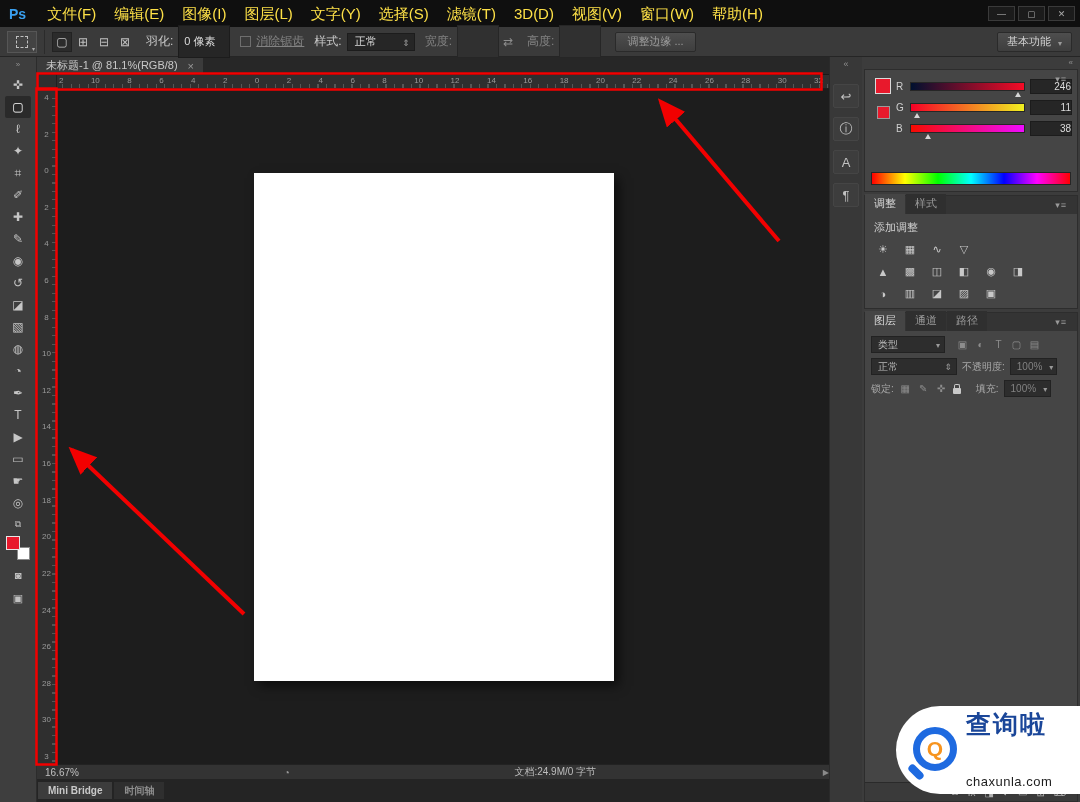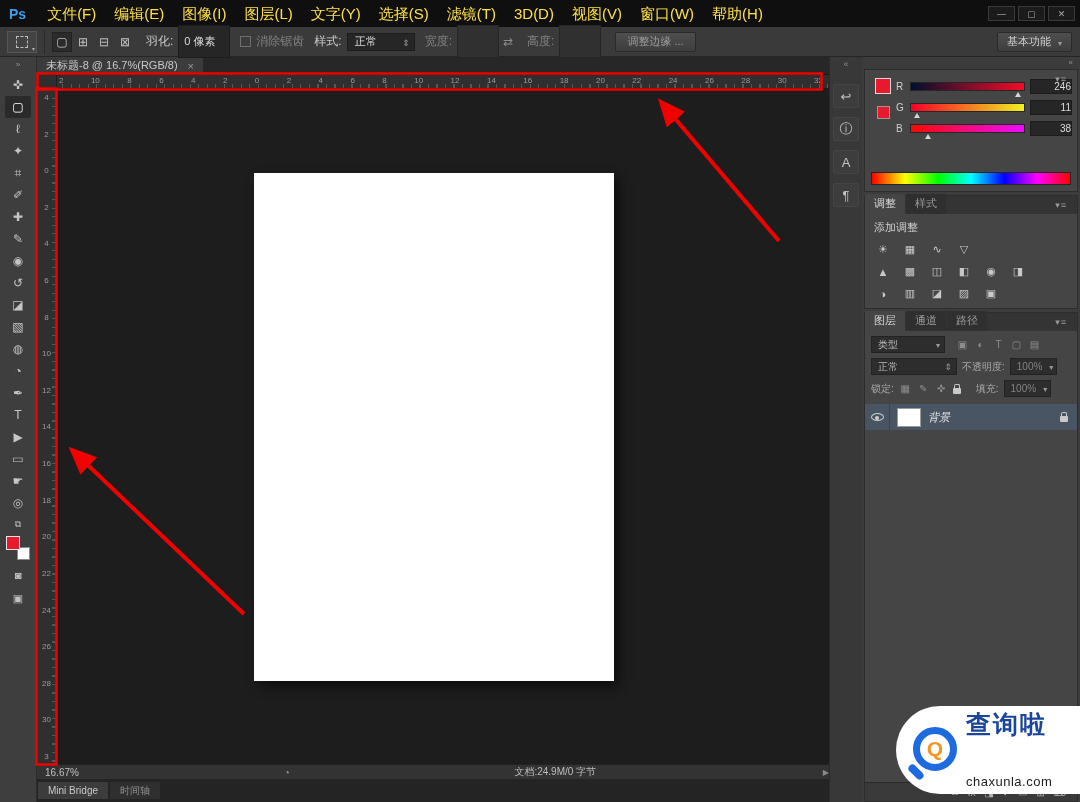--- a/index.html
+++ b/index.html
@@ -61,21 +61,21 @@
             background-image:repeating-linear-gradient(to bottom, #565656 0 1px, transparent 1px 8.5px);
             background-size:4px 100%; background-repeat:no-repeat; background-position:100% 0;
             display:flex; flex-direction:column; justify-content:space-between; align-items:center; padding:5px 0; color:#9a9a9a; font-size:8px; }
   .vruler span { display:block; width:9px; text-align:center; word-break:break-all; line-height:7px; }
   .canvas { position:absolute; left:217px; top:116px; width:360px; height:508px; background:#ffffff; box-shadow:5px 5px 10px rgba(0,0,0,0.55); }
   .statusbar { position:absolute; left:0; bottom:23px; width:100%; height:15px; background:#333333; border-top:1px solid #222; display:flex; align-items:center; font-size:10px; color:#c0c0c0;justify-content:space-between; }
   .status-zoom { padding:0 8px; }
   .status-globe { color:#9a9a9a; font-size:10px; margin-right:28px; }
   .status-doc { color:#bdbdbd; }
   .status-arrow { color:#8a8a8a; margin-left:30px; font-size:8px; }
-  .bottomtabs { position:absolute; left:0; bottom:0; width:100%; height:23px; background:#242424; display:flex; align-items:flex-start; padding:3px 0 0 1px; gap:2px; }
+  .bottomtabs { position:absolute; left:0; bottom:0; width:100%; height:23px; background:#242424; display:flex; align-items:flex-start; padding:3px 0 0 1px; gap:2px;font-weight:bold; }
   .btab { height:17px; padding:0 10px; font-size:10px; display:flex; align-items:center; background:#2f2f2f; color:#8f8f8f; }
   .btab.active { background:#3c3c3c; color:#c9c9c9; }
 
   
   .dockstrip { position:absolute; left:829px; top:57px; width:33px; height:745px; background:#383838; border-left:1px solid #2a2a2a; display:flex; flex-direction:column; align-items:center; z-index:4; }
   .dock-collapse { color:#8f8f8f; font-size:9px; height:16px; margin-top:2px; }
   .dock-icon { width:26px; height:24px; margin-top:9px; display:flex; align-items:center; justify-content:center; color:#c2c2c2; font-size:13px; border:1px solid #454545; border-radius:2px; background:#3d3d3d; }
 
   
   .panels { position:absolute; left:862px; top:57px; width:218px; height:745px; background:#3c3c3c; display:flex; flex-direction:column; z-index:4; }
@@ -176,21 +176,21 @@
     <div style="display:flex;">
 
     <span class="ob-mode active">▢</span>
         <span class="ob-mode">⊞</span>
         <span class="ob-mode">⊟</span>
         <span class="ob-mode">⊠</span>
       </div>
     <span class="ob-label">羽化:</span>
     <div class="ob-input" style="width:52px;">0 像素</div>
     <span class="ob-check"></span>
-    <span class="disabled" style="font-size:12px;">消除锯齿</span>
+    <span class="disabled" style="font-size:12px;text-decoration:underline;">消除锯齿</span>
     <span class="ob-label">样式:</span>
     <div class="ob-combo" style="width:68px;">
       <span>正常</span>
       <span class="updown" style="margin-left:auto;"></span>
     </div>
     <span class="ob-label disabled">宽度:</span>
     <div class="ob-input empty"></div>
     <span class="ob-swap">⇄</span>
     <span class="ob-label disabled">高度:</span>
     <div class="ob-input empty"></div>
@@ -233,21 +233,21 @@
         <span class="swatch-fg" style="background:#e8192c;"></span>
       </div>
       <span class="foot-icon">◙</span>
       <span class="foot-icon">▣</span>
     </div>
   </div>
 
   <div class="docarea">
     <div class="tabbar">
       <div class="doctab">
-        <span>未标题-8 @ 16.7%(RGB/8)</span>
+        <span>未标题-1 @ 81.1%(RGB/8)</span>
         <span class="close">×</span>
       </div>
     </div>
     <div class="hruler">
 
     <span>2</span>
         <span>10</span>
         <span>8</span>
         <span>6</span>
         <span>4</span>
@@ -441,28 +441,20 @@
             <span class="lp-ico">✜</span>
           </div>
         <span class="mini-lock"></span>
         <span class="lp-label" style="margin-left:10px;">填充:</span>
         <div class="lp-combo" style="width:47px;">
           <span class="disabled">100%</span>
           <span class="caret" style="margin-left:auto;"></span>
         </div>
       </div>
 
-      <div class="layer-row">
-        <span class="eye-cell">
-            <span class="eye"></span>
-          </span>
-        <span class="layer-thumb"></span>
-        <span class="layer-name">背景</span>
-        <span class="mini-lock layer-lock"></span>
-      </div>
 
       <div class="lp-bottom">
 
       <span class="lpb-icon">∞</span>
           <span class="lpb-icon">fx</span>
           <span class="lpb-icon">◨</span>
           <span class="lpb-icon">◐</span>
           <span class="lpb-icon">▭</span>
           <span class="lpb-icon">⊞</span>
           <span class="lpb-icon">⌦</span>

